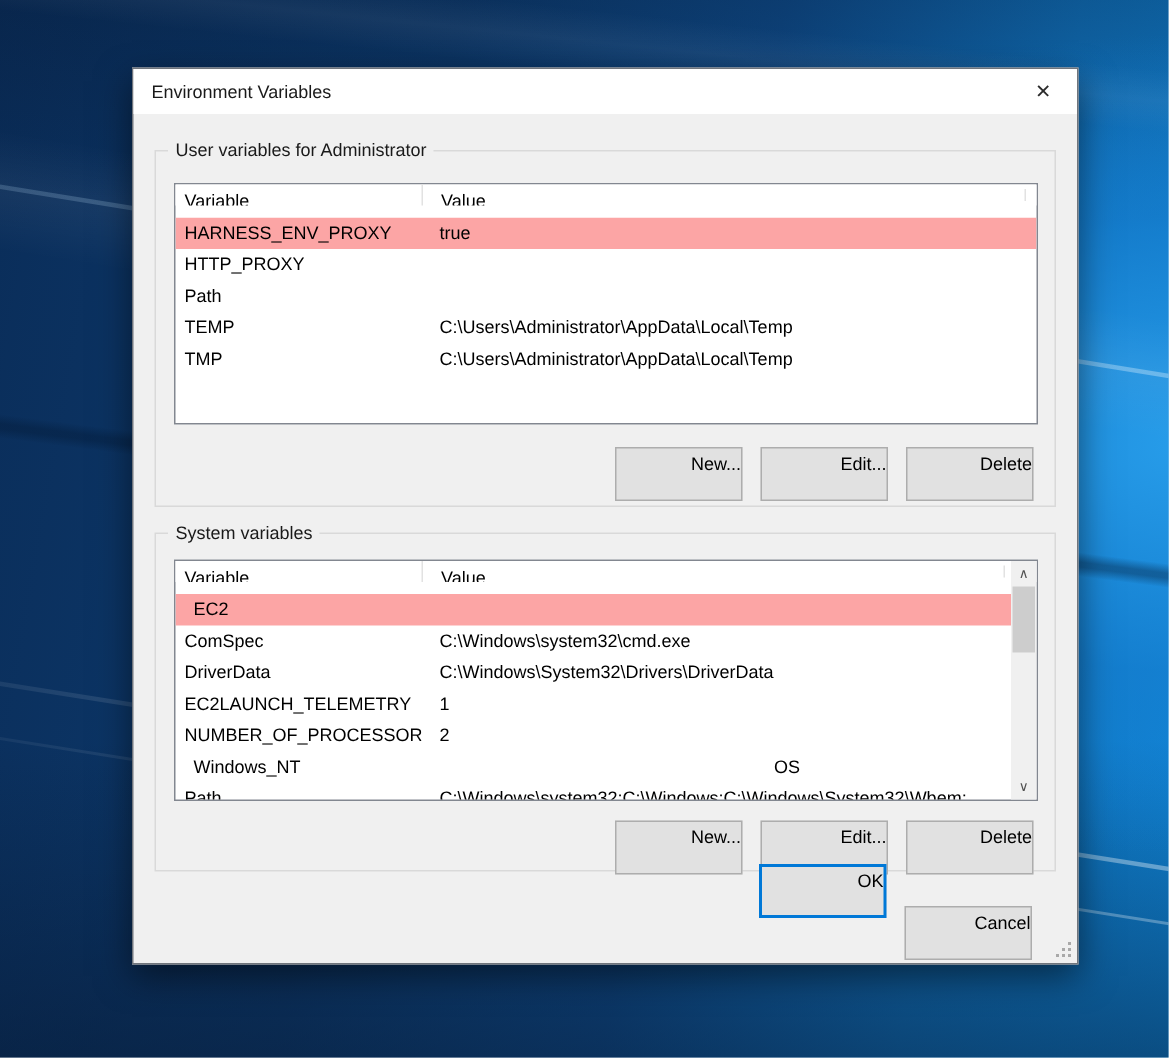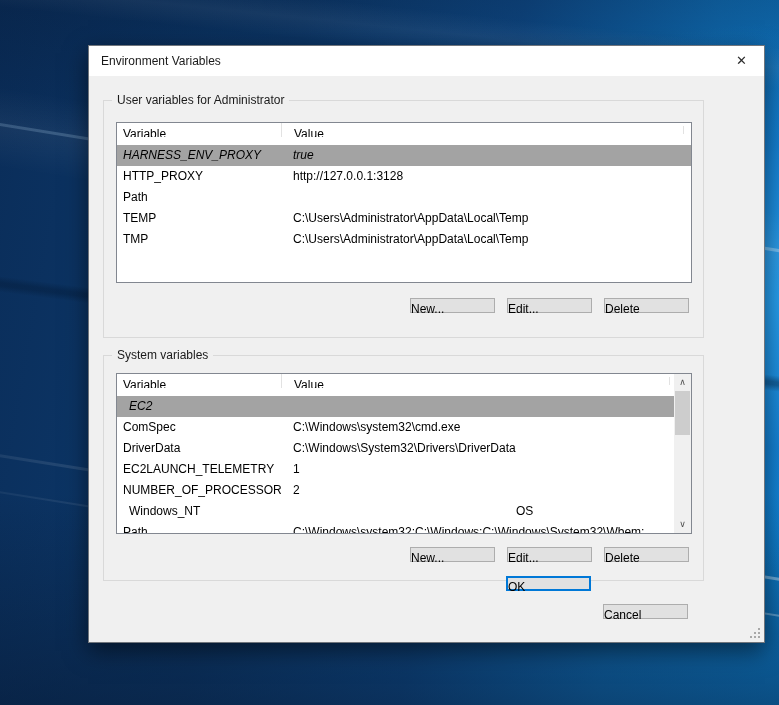--- a/index.html
+++ b/index.html
@@ -11,21 +11,21 @@
       linear-gradient(100deg, #0a2d59 0%, #0d3a6d 34%, #0f4c8b 58%, #1173bd 80%, #0f86d8 100%);}
   .beam{position:absolute;left:-6%;width:112%;pointer-events:none;}
   .beam.b1{top:150px;height:80px;transform:rotate(9.2deg);background:linear-gradient(rgba(255,255,255,0),rgba(255,255,255,.05),rgba(255,255,255,0));}
   .beam.b1line{top:186px;height:3px;transform:rotate(9.2deg);background:linear-gradient(90deg,rgba(190,225,250,.18),rgba(210,235,252,.4));}
   .beam.b2{top:516px;height:3px;transform:rotate(9deg);background:linear-gradient(90deg,rgba(255,255,255,.06),rgba(255,255,255,.38));}
   .beam.b3{top:553px;height:2px;transform:rotate(9deg);background:linear-gradient(90deg,rgba(255,255,255,.04),rgba(255,255,255,.3));}
   .beam.btop{top:6px;height:42px;transform:rotate(6deg);background:linear-gradient(rgba(255,255,255,0),rgba(255,255,255,.05),rgba(255,255,255,0));}
   .beam.dark{top:326px;height:16px;transform:rotate(7.3deg);background:linear-gradient(rgba(2,24,52,0),rgba(2,24,52,.38) 40%,rgba(2,24,52,.38) 60%,rgba(2,24,52,0));}
 
   #dialog{position:absolute;left:88px;top:45px;width:629px;height:596px;background:#f0f0f0;
-    border:1px solid #70757c;box-shadow:0 8px 22px rgba(0,0,0,.5);padding-left:46px;}
+    border:1px solid #70757c;box-shadow:0 8px 22px rgba(0,0,0,.5);}
   .titlebar{position:absolute;left:0;top:0;right:0;height:30px;background:#fff;}
   .title{position:absolute;left:12px;top:0;line-height:30px;color:#1a1a1a;}
   .closebtn{position:absolute;right:0;top:0;width:45px;height:30px;text-align:center;line-height:30px;font-size:13px;color:#2b2b2b;cursor:default;}
 
   .group{position:absolute;border:1px solid #d9d9d9;}
   .group.user{left:14px;top:54px;width:599px;height:236px;}
   .group.sys{left:14px;top:309px;width:599px;height:224px;}
   .grouplabel{position:absolute;top:-8px;left:8px;background:#f0f0f0;padding:0 5px;color:#1a1a1a;}
 
   .listbox{position:absolute;background:#fff;border:1px solid #828790;}
@@ -34,33 +34,33 @@
   .lv-header{position:absolute;left:0;top:0;right:0;height:14px;display:flex;background:#fff;justify-content:flex-end;}
   .hcol{line-height:22px;white-space:nowrap;overflow:hidden;}
   .hname{width:164px;padding-left:6px;box-sizing:border-box;flex:none;}
   .hvalue{flex:1;padding-left:12px;border-left:1px solid #e2e2e2;}
   .hdiv{position:absolute;top:3px;bottom:3px;width:1px;background:#e2e2e2;}
   .listbox.user .hdiv{left:566px;}
   .listbox.sys .hdiv{left:552px;}
   .lv-rows{position:absolute;left:0;top:22px;right:0;bottom:0;overflow:hidden;}
   .listbox.sys .lv-rows{right:17px;}
   .lv-row{display:flex;height:21px;line-height:21px;}
-  .lv-row.selected{background:#a3a3a3;font-style:italic;}
+  .lv-row.selected{background:#fca5a5;}
   .cell{white-space:nowrap;overflow:hidden;}
   .cell.name{width:164px;padding-left:6px;box-sizing:border-box;flex:none;}
   .cell.value{flex:1;padding-left:12px;}
 
   .scrollbar{position:absolute;top:0;right:0;width:17px;height:100%;background:#f0f0f0;}
   .sb-btn{position:absolute;left:0;width:17px;height:17px;text-align:center;font-size:9px;line-height:17px;color:#505050;}
   .sb-up{top:0;}
   .sb-down{bottom:0;}
   .sb-thumb{position:absolute;left:1px;top:17px;width:15px;height:44px;background:#cdcdcd;}
 
-  .btn{position:absolute;width:85px;height:15px;background:#e1e1e1;border:1px solid #adadad;
-    text-align:left;line-height:20px;box-sizing:border-box;cursor:default;}
+  .btn{position:absolute;width:85px;height:36px;background:#e1e1e1;border:1px solid #adadad;
+    text-align:right;line-height:20px;box-sizing:border-box;cursor:default;}
   .btn.default{border:2px solid #0078d7;line-height:18px;}
   .row1 .n{left:321px;top:252px;} .row1 .e{left:418px;top:252px;} .row1 .d{left:515px;top:252px;}
   .row2 .n{left:321px;top:501px;} .row2 .e{left:418px;top:501px;} .row2 .d{left:515px;top:501px;}
   .btn.ok{left:417px;top:530px;width:85px;}
   .btn.cancel{left:514px;top:558px;width:85px;}
 
   .grip{position:absolute;right:3px;bottom:3px;width:12px;height:12px;}
   .grip::before{content:"";position:absolute;width:2px;height:2px;background:#a9a9a9;right:1px;bottom:1px;
     box-shadow:-4px 0 #a9a9a9,-8px 0 #a9a9a9,0 -4px #a9a9a9,-4px -4px #a9a9a9,0 -8px #a9a9a9;}
 </style>
@@ -90,21 +90,20 @@
         <span class="hcol hvalue">Value</span>
         <span class="hdiv"></span>
       </div>
       <div class="lv-rows" id="user-rows">
           <div class="lv-row selected">
             <span class="cell name">HARNESS_ENV_PROXY</span>
             <span class="cell value">true</span>
           </div>
           <div class="lv-row">
             <span class="cell name">HTTP_PROXY</span>
-            <span class="cell value">http://127.0.0.1:3128</span>
           </div>
           <div class="lv-row">
             <span class="cell name">Path</span>
           </div>
           <div class="lv-row">
             <span class="cell name">TEMP</span>
             <span class="cell value">C:\Users\Administrator\AppData\Local\Temp</span>
           </div>
           <div class="lv-row">
             <span class="cell name">TMP</span>

